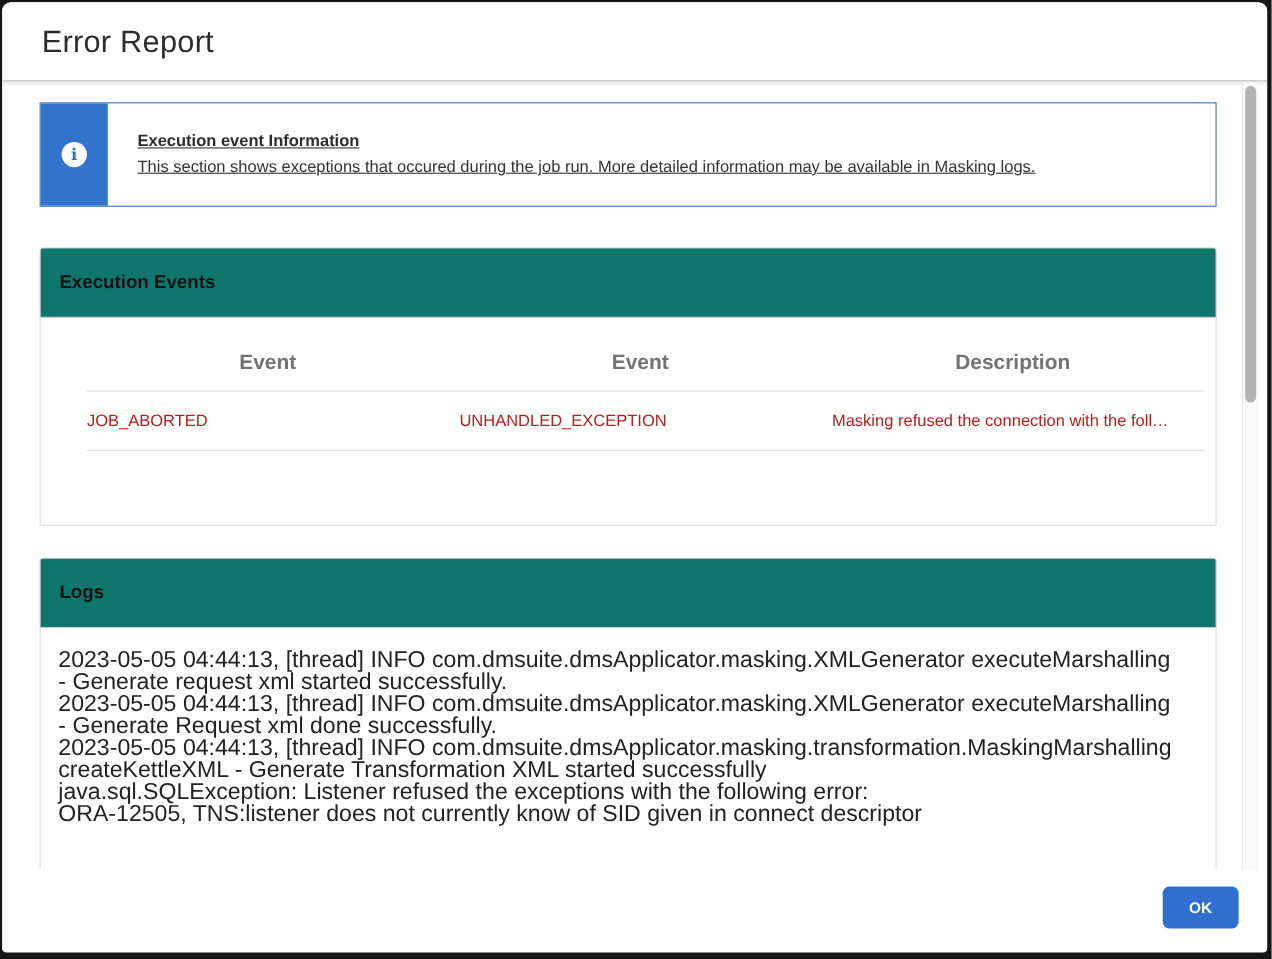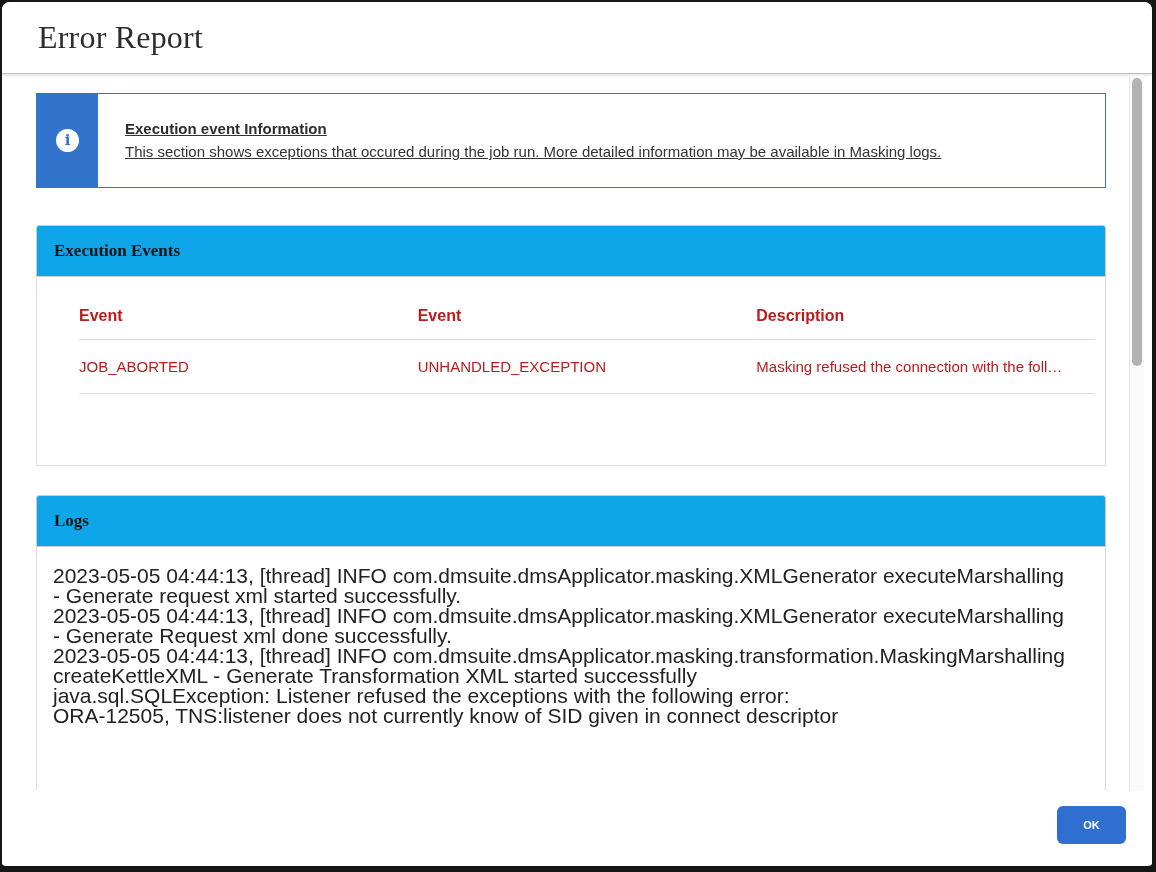--- a/index.html
+++ b/index.html
@@ -23,25 +23,24 @@
     background: #ffffff;
     display: flex;
     align-items: center;
     padding: 0 36px;
     border-bottom: 1px solid #bdbdbd;
     box-shadow: 0 2px 3px rgba(0,0,0,0.10);
     position: relative;
     z-index: 3;
   }
   .modal-title {
-    font-size: 32px;
+    font-size: 28px;
     font-weight: 400;
     color: #2d2d2d;
     letter-spacing: .2px;
-    font-family: Liberation Serif, serif;
   }
   
   .modal-body {
     position: relative;
     height: 716px;
     overflow: hidden;
     background: #ffffff;
     padding: 19px 46px 0 34px;
   }
   
@@ -81,52 +80,51 @@
   .info-banner-title {
     font-weight: bold;
     color: #2d2d2d;
     margin-bottom: 3px;
     line-height: 20px;
   }
   .info-banner-desc { line-height: 20px; }
   
   .panel { margin-top: 37px; }
   .panel-header {
-    height: 52px;
-    background: #0ea5e9;
+    height: 64px;
+    background: #0f766e;
     border: 1px solid #cccccc;
     border-radius: 3px 3px 0 0;
     display: flex;
     align-items: center;
     padding: 0 17px;
-    font-family: Liberation Serif, serif;
   }
   .panel-title {
     font-size: 17px;
     font-weight: bold;
     color: #111111;
   }
   .panel-content {
     background: #ffffff;
     border: 1px solid #dddddd;
     border-top: none;
   }
   
   .events-content { height: 189px; }
   table.events-table {
     width: calc(100% - 52px);
     margin: 0 10px 0 42px;
     border-collapse: collapse;
     table-layout: fixed;
   }
   .events-table th {
-    text-align: left;
-    font-size: 16px;
-    font-weight: bold;
-    color: #b91c1c;
+    text-align: center;
+    font-size: 19px;
+    font-weight: bold;
+    color: #737373;
     padding: 30px 10px 14px 0;
     border-bottom: 1px solid #dcdcdc;
   }
   .events-table td {
     font-size: 15px;
     color: #b91c1c;
     padding: 18px 10px 18px 0;
     border-bottom: 1px solid #dcdcdc;
     white-space: nowrap;
     overflow: hidden;
@@ -173,21 +171,21 @@
     padding: 0 26px 0 0;
     position: relative;
     z-index: 3;
   }
   .ok-button {
     width: 69px;
     height: 38px;
     background: #2e6fd0;
     color: #ffffff;
     font-family: "Liberation Sans", sans-serif;
-    font-size: 11px;
+    font-size: 14px;
     font-weight: bold;
     border: none;
     border-radius: 6px;
     cursor: pointer;
     margin-bottom: 6px;
     margin-left: 16px;
   }
 </style>
 </head>
 <body>

